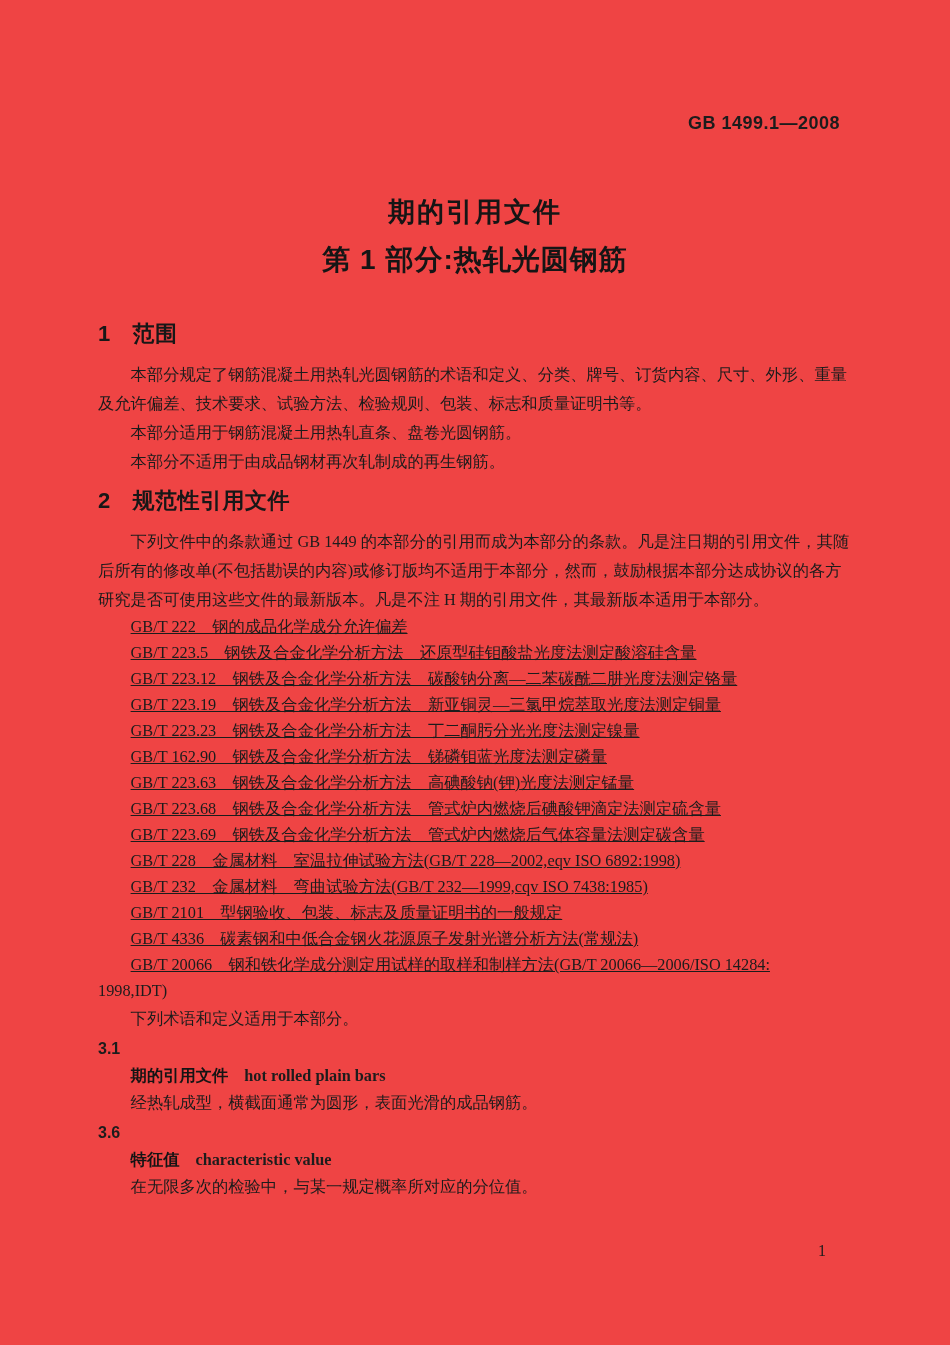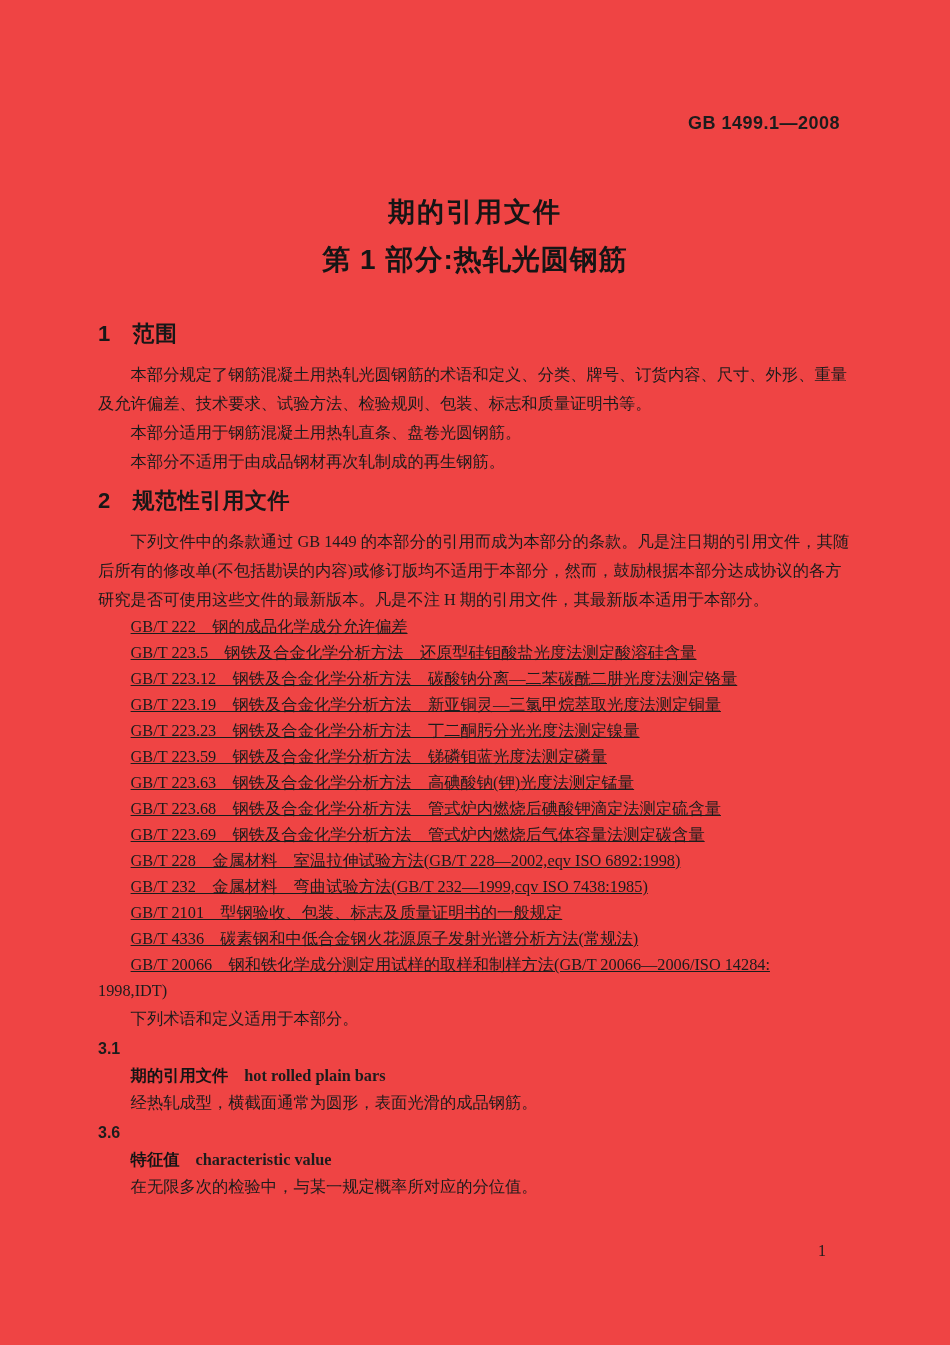--- a/index.html
+++ b/index.html
@@ -101,21 +101,21 @@
     <h2 class="sec sec-2">
       <span class="sec-num">2</span>
       <span>规范性引用文件</span>
     </h2>
     <p class="indent">下列文件中的条款通过 GB 1449 的本部分的引用而成为本部分的条款。凡是注日期的引用文件，其随后所有的修改单(不包括勘误的内容)或修订版均不适用于本部分，然而，鼓励根据本部分达成协议的各方研究是否可使用这些文件的最新版本。凡是不注 H 期的引用文件，其最新版本适用于本部分。</p>
     <p class="ref">GB/T 222　钢的成品化学成分允许偏差</p>
     <p class="ref">GB/T 223.5　钢铁及合金化学分析方法　还原型硅钼酸盐光度法测定酸溶硅含量</p>
     <p class="ref">GB/T 223.12　钢铁及合金化学分析方法　碳酸钠分离—二苯碳酰二肼光度法测定铬量</p>
     <p class="ref">GB/T 223.19　钢铁及合金化学分析方法　新亚铜灵—三氯甲烷萃取光度法测定铜量</p>
     <p class="ref">GB/T 223.23　钢铁及合金化学分析方法　丁二酮肟分光光度法测定镍量</p>
-    <p class="ref">GB/T 223.59　钢铁及合金化学分析方法　锑磷钼蓝光度法测定磷量</p>
+    <p class="ref">GB/T 162.90　钢铁及合金化学分析方法　锑磷钼蓝光度法测定磷量</p>
     <p class="ref">GB/T 223.63　钢铁及合金化学分析方法　高碘酸钠(钾)光度法测定锰量</p>
     <p class="ref">GB/T 223.68　钢铁及合金化学分析方法　管式炉内燃烧后碘酸钾滴定法测定硫含量</p>
     <p class="ref">GB/T 223.69　钢铁及合金化学分析方法　管式炉内燃烧后气体容量法测定碳含量</p>
     <p class="ref">GB/T 228　金属材料　室温拉伸试验方法(GB/T 228—2002,eqv ISO 6892:1998)</p>
     <p class="ref">GB/T 232　金属材料　弯曲试验方法(GB/T 232—1999,cqv ISO 7438:1985)</p>
     <p class="ref">GB/T 2101　型钢验收、包装、标志及质量证明书的一般规定</p>
     <p class="ref">GB/T 4336　碳素钢和中低合金钢火花源原子发射光谱分析方法(常规法)</p>
     <p class="ref">GB/T 20066　钢和铁化学成分测定用试样的取样和制样方法(GB/T 20066—2006/ISO 14284:</p>
     <p class="ref-cont">1998,IDT)</p>
 

